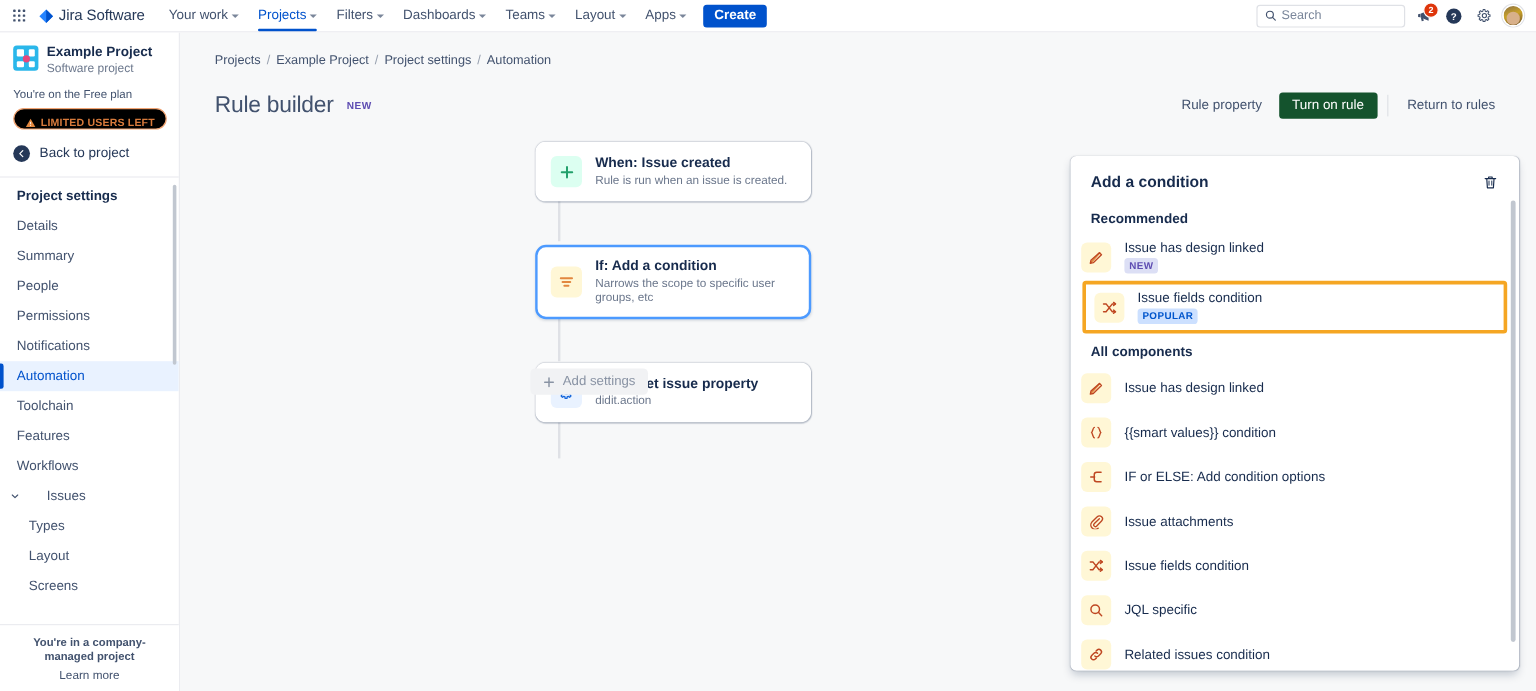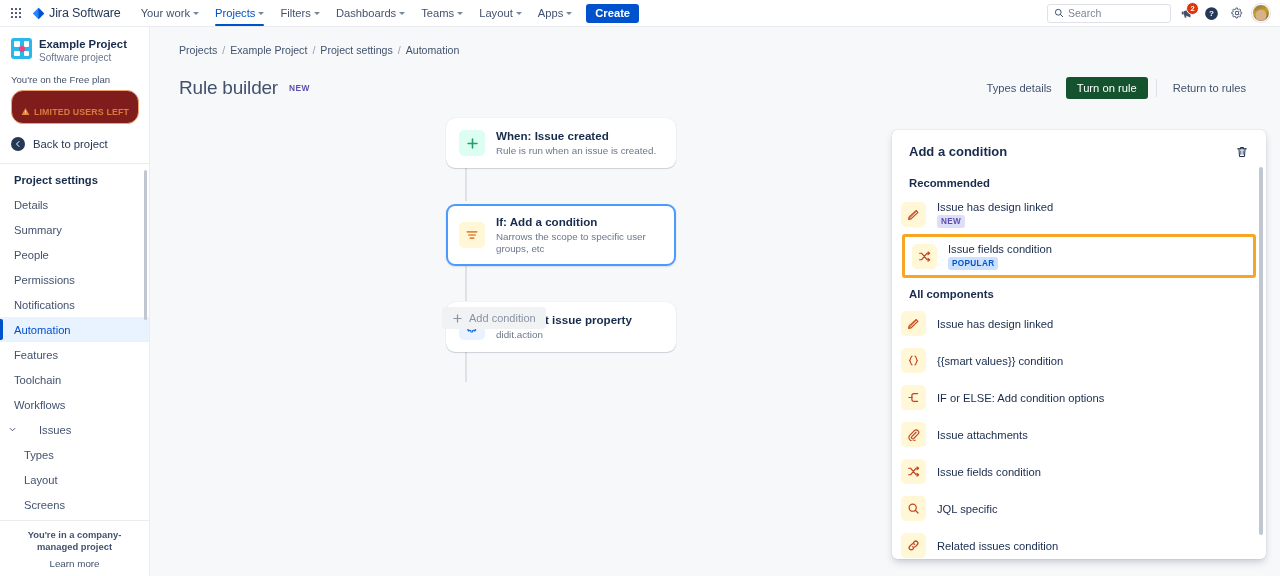--- a/index.html
+++ b/index.html
@@ -98,22 +98,22 @@
   .proj-avatar i:nth-child(2){ right:3px; top:3px; width:5.5px; height:5.5px;}
   .proj-avatar i:nth-child(3){ left:3px; bottom:3px; width:5.5px; height:5.5px;}
   .proj-avatar i:nth-child(4){ right:3px; bottom:3px; width:5.5px; height:5.5px;}
   .proj-avatar i:nth-child(5){ left:7.5px; top:7.5px; width:6px; height:6px; background:#E8467C; border-radius:50%;}
   .proj-name { font-size: 11.3px; font-weight: 700; color: #172B4D; line-height: 13px; }
   .proj-type { font-size: 10px; color: #6B778C; margin-top: 1px; }
   .plan-line { font-size: 9.6px; color: #42526E; padding: 8px 11px 0 11px; }
   .limited-pill {
     margin: 5px 11px 0 11px;
     border: 1px solid #F0A372; border-radius: 12px;
-    height: 18px; display: inline-flex; align-items: flex-start; gap: 4px;
-    padding: 16px 9px; width: max-content; cursor: pointer; background:#7f1d1d;
+    height: 18px; display: inline-flex; align-items: flex-end; gap: 4px;
+    padding: 0 9px; width: max-content; cursor: pointer; background:#000000;
   }
   .limited-pill span { font-size: 8.8px; font-weight: 700; color: #D97B3C; letter-spacing: .15px; }
   .back-row {
     display: flex; align-items: center; gap: 8px;
     padding: 13px 11px 12px 11px; cursor: pointer;
   }
   .back-circle {
     width: 14px; height: 14px; border-radius: 50%;
     background: #253858; color: #fff;
     display: flex; align-items: center; justify-content: center;
@@ -366,24 +366,24 @@
     <div class="side-item">
       <span>Permissions</span>
     </div>
     <div class="side-item">
       <span>Notifications</span>
     </div>
     <div class="side-item active">
       <span>Automation</span>
     </div>
     <div class="side-item">
+      <span>Toolchain</span>
+    </div>
+    <div class="side-item">
       <span>Features</span>
-    </div>
-    <div class="side-item">
-      <span>Toolchain</span>
     </div>
     <div class="side-item">
       <span>Workflows</span>
     </div>
 
     <div class="side-item group">
       <svg width="9" height="9" viewBox="0 0 16 16">
         <path d="M4 6.2 8 10.2l4-4" fill="none" stroke="#42526E" stroke-width="1.7" stroke-linecap="round" stroke-linejoin="round"></path>
       </svg>
       <span>Issues</span>
@@ -418,21 +418,21 @@
     <span class="sep">/</span>
     <a>Project settings</a>
     <span class="sep">/</span>
     <a>Automation</a>
   </div>
 
   <div class="pagehead">
     <span class="pagetitle">Rule builder</span>
     <span class="new-chip">NEW</span>
     <div class="head-actions">
-      <button class="btn-subtle">Types details</button>
+      <button class="btn-subtle">Rule property</button>
       <button class="btn-primary">Turn on rule</button>
       <span class="vdiv"></span>
       <button class="btn-subtle">Return to rules</button>
     </div>
   </div>
 
   <div class="canvas">
     <div class="conn" style="top:66px;height:36px;"></div>
     <div class="conn" style="top:166px;height:36px;"></div>
     <div class="conn" style="top:253px;height:30px;"></div>
@@ -474,21 +474,21 @@
           <div class="card-title">Then: Set issue property</div>
           <div class="card-sub">didit.action</div>
         </div>
       </div>
     </div>
 
     <div class="add-comp">
       <svg width="11" height="11" viewBox="0 0 16 16">
         <path d="M8 2.8v10.4M2.8 8h10.4" stroke="#8993A4" stroke-width="1.8" stroke-linecap="round"></path>
       </svg>
-      <span>Add condition</span>
+      <span>Add settings</span>
     </div>
   </div>
 
   <div class="panel">
     <div class="panel-head">
       <span class="panel-title">Add a condition</span>
       <div class="trash-btn">
         <svg width="14" height="14" viewBox="0 0 24 24">
           <path d="M4.5 6.5h15M9.5 6.5V4.3h5v2.2M6.8 6.5l.9 13.2h8.6l.9-13.2" fill="none" stroke="#172B4D" stroke-width="1.7" stroke-linecap="round" stroke-linejoin="round"></path>
           <path d="M10 10v6M14 10v6" stroke="#172B4D" stroke-width="1.4" stroke-linecap="round"></path>

